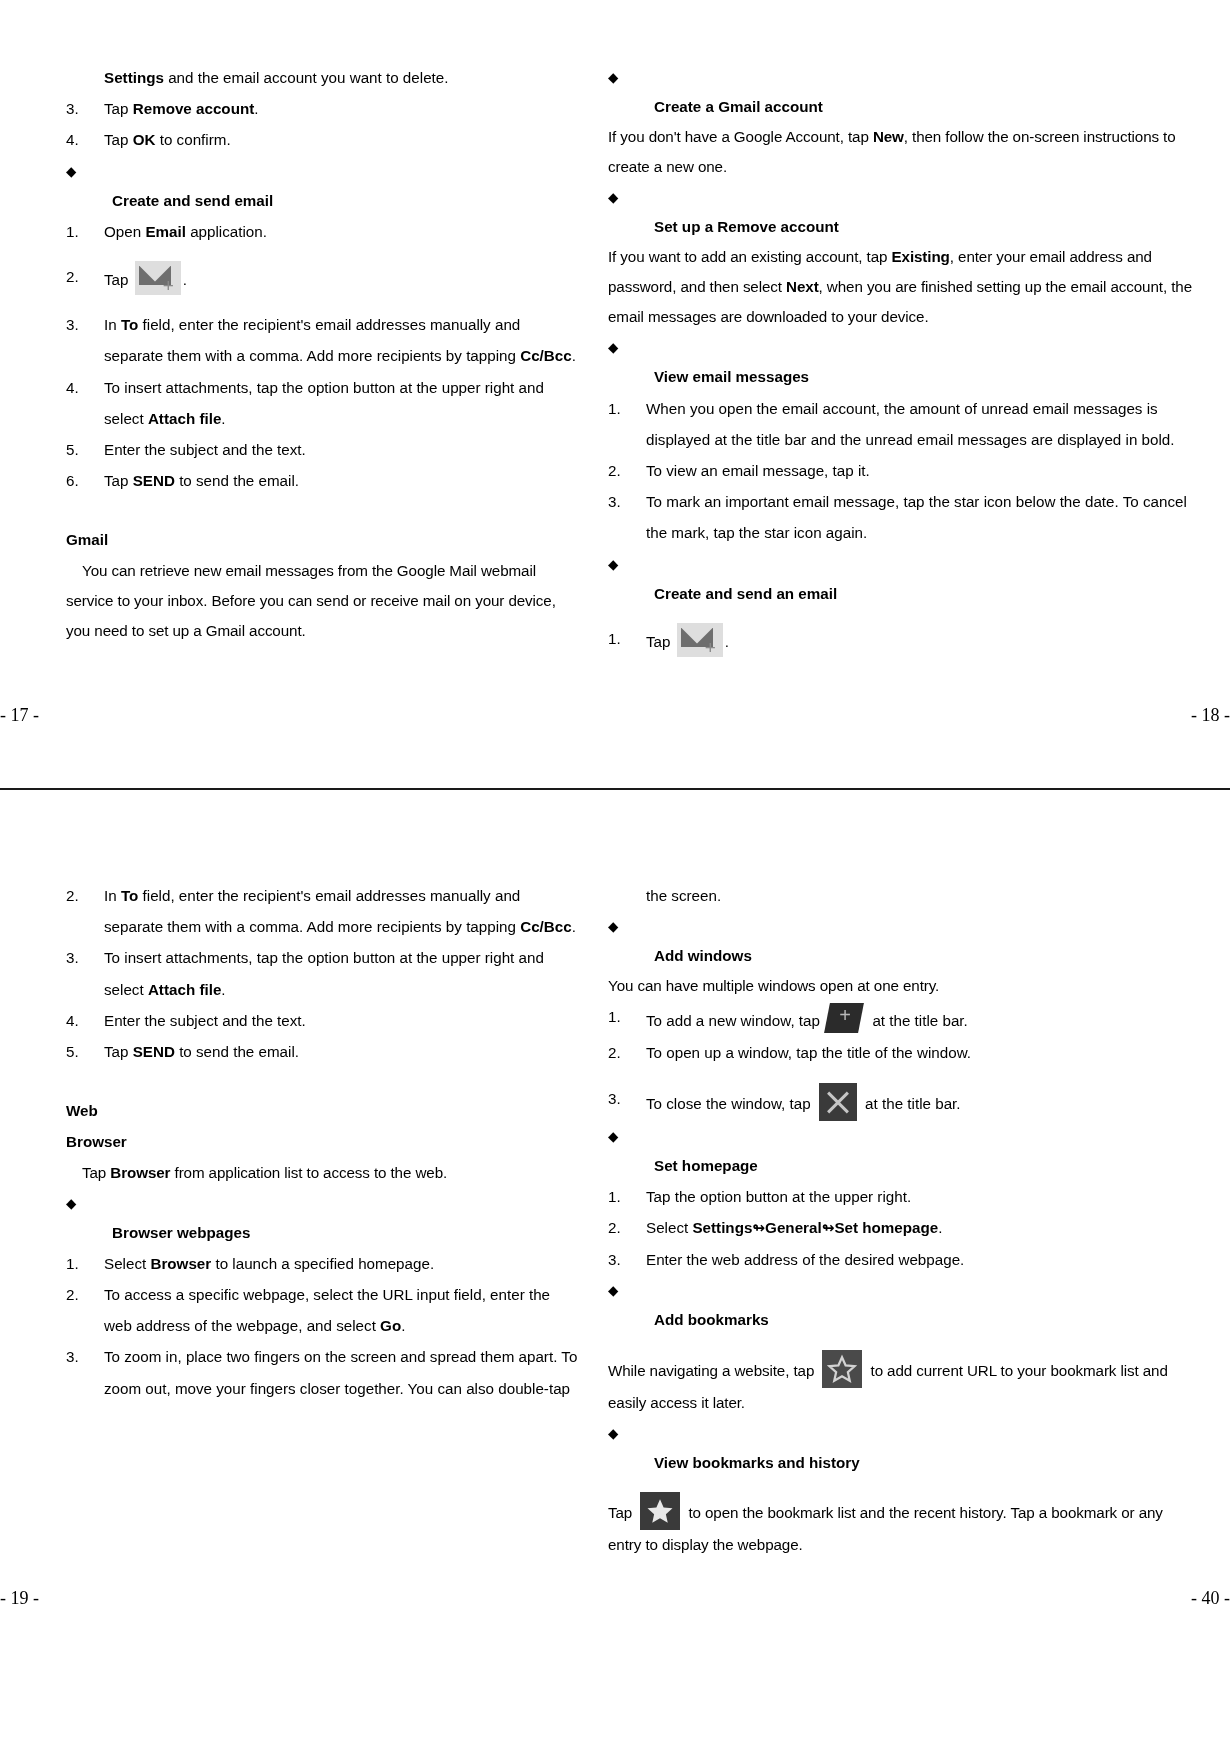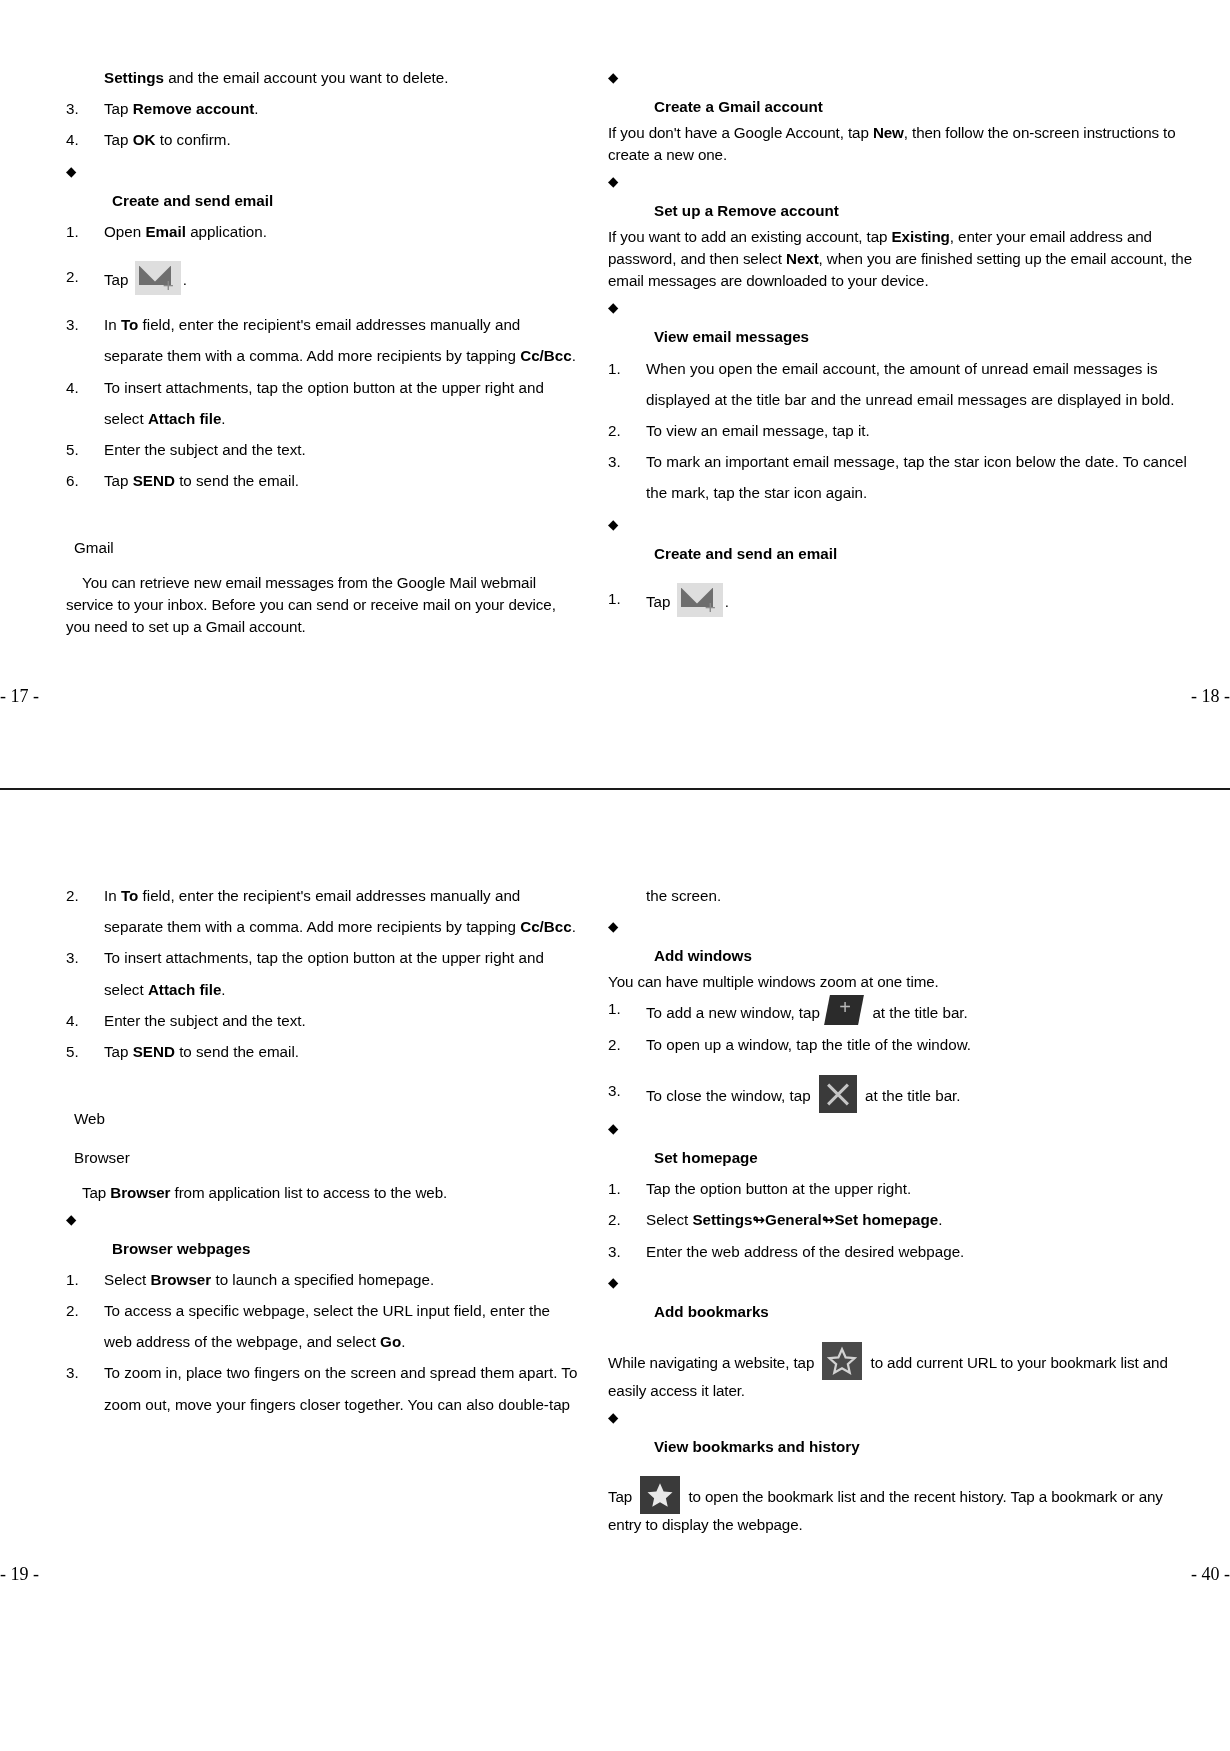--- a/index.html
+++ b/index.html
@@ -50,21 +50,21 @@
   }
   .col-right {
     width: 630px;
     padding-left: 8px;
     padding-right: 30px;
   }
 
   
   .para {
     font-size: 15.2px;
-    line-height: 22px;
+    line-height: 30px;
     margin: 0;
     letter-spacing: -0.1px;
   }
   .para.indent { text-indent: 16px; }
 
   .bullet-head {
     display: flex;
     align-items: flex-start;
     font-size: 15.2px;
     line-height: 31.2px;
@@ -90,22 +90,22 @@
     width: 38px;
     flex: 0 0 38px;
   }
   .num-item .t {
     flex: 1 1 auto;
   }
 
   .sec-head {
     font-size: 15.2px;
     line-height: 31.2px;
-    font-weight: normal;
-    margin: 8px;
+    font-weight: bold;
+    margin: 0;
   }
 
   .gap-sm { height: 14px; }
   .gap-md { height: 28px; }
   .gap-xl { height: 62px; }
 
   b, .b { font-weight: bold; }
 
   .pagenum {
     font-family: "Liberation Serif", serif;
@@ -416,21 +416,21 @@
         <div class="num-item">
           <span class="n"></span>
           <span class="t">the screen.</span>
         </div>
 
         <div class="bullet-head">
           <span class="dia">◆</span>
           <span class="btxt">Add windows</span>
         </div>
 
-        <p class="para">You can have multiple windows zoom at one time.</p>
+        <p class="para">You can have multiple windows open at one entry.</p>
 
         <div class="num-item">
           <span class="n">1.</span>
           <span class="t"><span>To add a new window, tap</span>
             <span class="icon-inline icon-newwin">
               <span class="tab"></span>
               <span class="plus">+</span>
             </span>
             <span>at the title bar.</span></span>
         </div>

